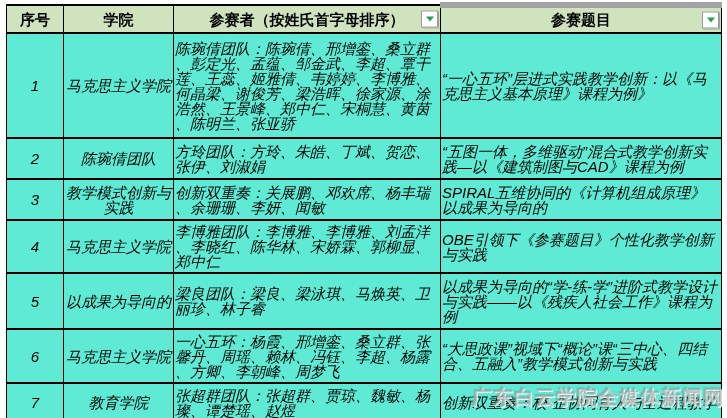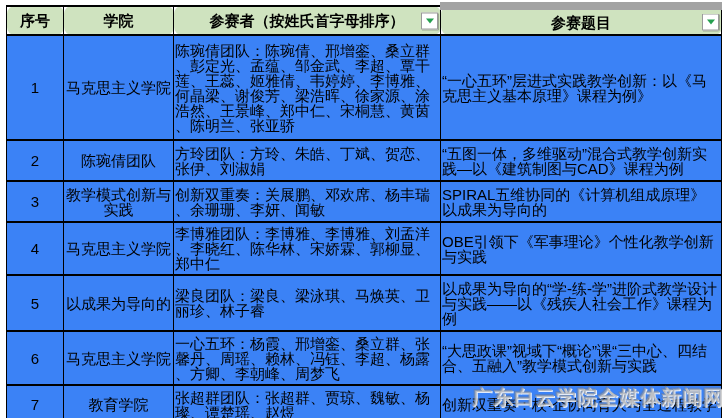--- a/index.html
+++ b/index.html
@@ -18,24 +18,24 @@
   col.w-college{width:110px;}
   col.w-part{width:267px;}
   col.w-topic{width:281px;}
   th,td{
     border:1px solid #000;
     border-top-width:2px;border-bottom-width:2px;
     padding:0;overflow:hidden;vertical-align:middle;
   }
   th{
     background:#cfe3bf;height:24px;font-weight:bold;font-size:15px;
-    text-align:center;position:relative;border-radius:8px;
+    text-align:center;position:relative;
   }
-  th.selected{border-top:8px solid #a3a3a3;}
-  td{background:#3b82f6;}
+  th.selected{border-top:6px solid #a3a3a3;font-family:Liberation Serif, serif;}
+  td{background:#5eead4;font-style:italic;}
   td.c-no,td.c-college{text-align:center;}
   td.c-part,td.c-topic{
     text-align:left;padding:0 1px;
     word-break:break-all;line-break:anywhere;
   }
   tbody tr:nth-child(1){height:105px;}
   tbody tr:nth-child(2){height:41px;}
   tbody tr:nth-child(3){height:41px;}
   tbody tr:nth-child(4){height:53px;}
   tbody tr:nth-child(5){height:56px;}
@@ -112,21 +112,21 @@
     <td class="c-no">3</td>
     <td class="c-college">教学模式创新与实践</td>
     <td class="c-part">创新双重奏：关展鹏、邓欢席、杨丰瑞、余珊珊、李妍、闻敏</td>
     <td class="c-topic">SPIRAL五维协同的《计算机组成原理》以成果为导向的</td>
   </tr>
 
   <tr>
     <td class="c-no">4</td>
     <td class="c-college">马克思主义学院</td>
     <td class="c-part">李博雅团队：李博雅、李博雅、刘孟洋、李晓红、陈华林、宋娇霖、郭柳显、郑中仁</td>
-    <td class="c-topic">OBE引领下《军事理论》个性化教学创新与实践</td>
+    <td class="c-topic">OBE引领下《参赛题目》个性化教学创新与实践</td>
   </tr>
 
   <tr>
     <td class="c-no">5</td>
     <td class="c-college">以成果为导向的</td>
     <td class="c-part">梁良团队：梁良、梁泳琪、马焕英、卫丽珍、林子睿</td>
     <td class="c-topic">以成果为导向的“学-练-学”进阶式教学设计与实践——以《残疾人社会工作》课程为例</td>
   </tr>
 
   <tr>

